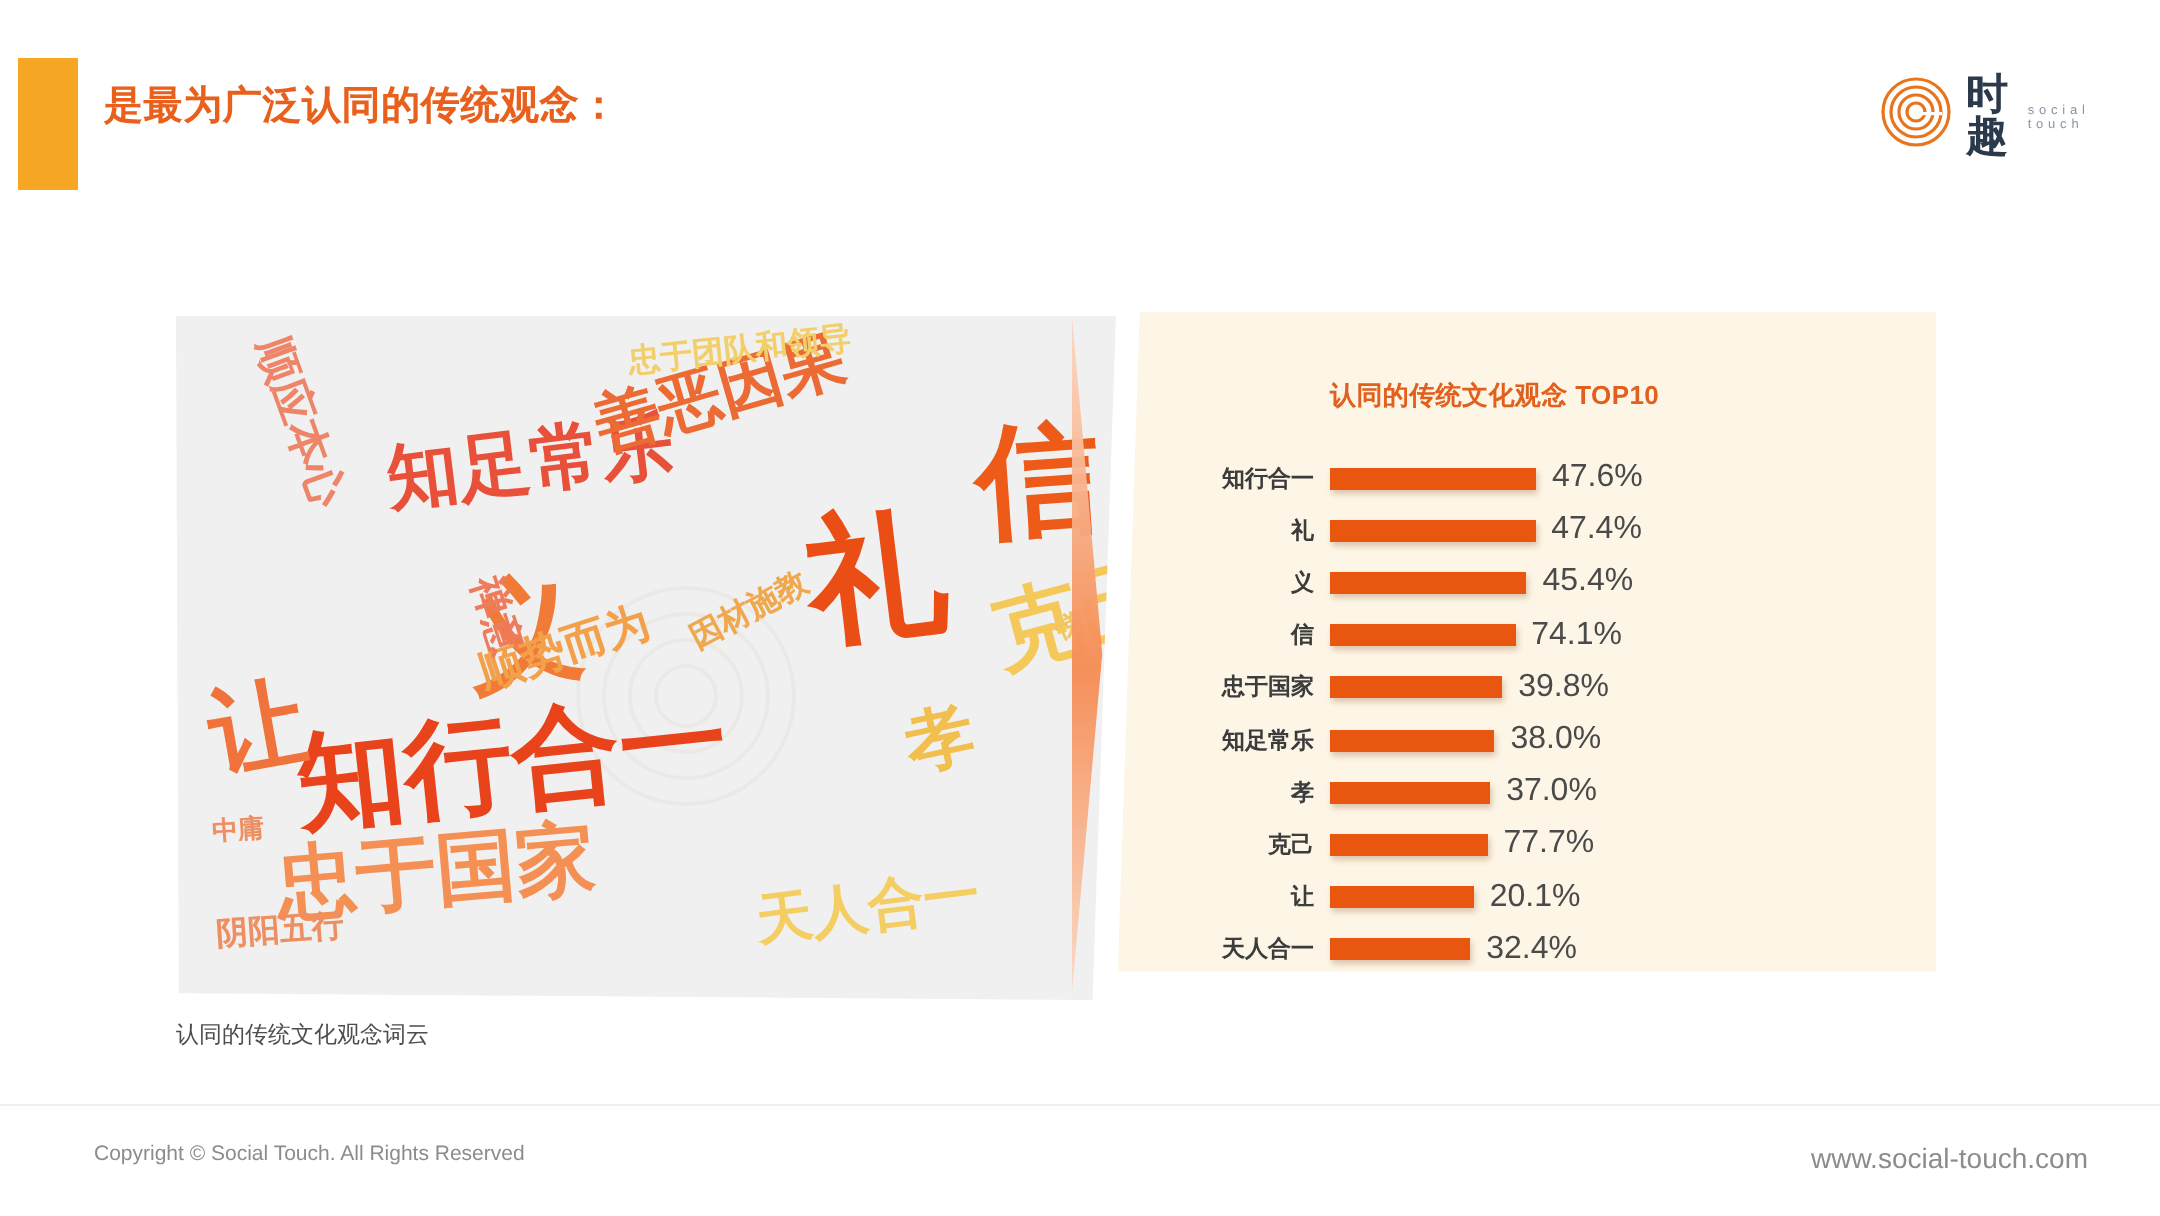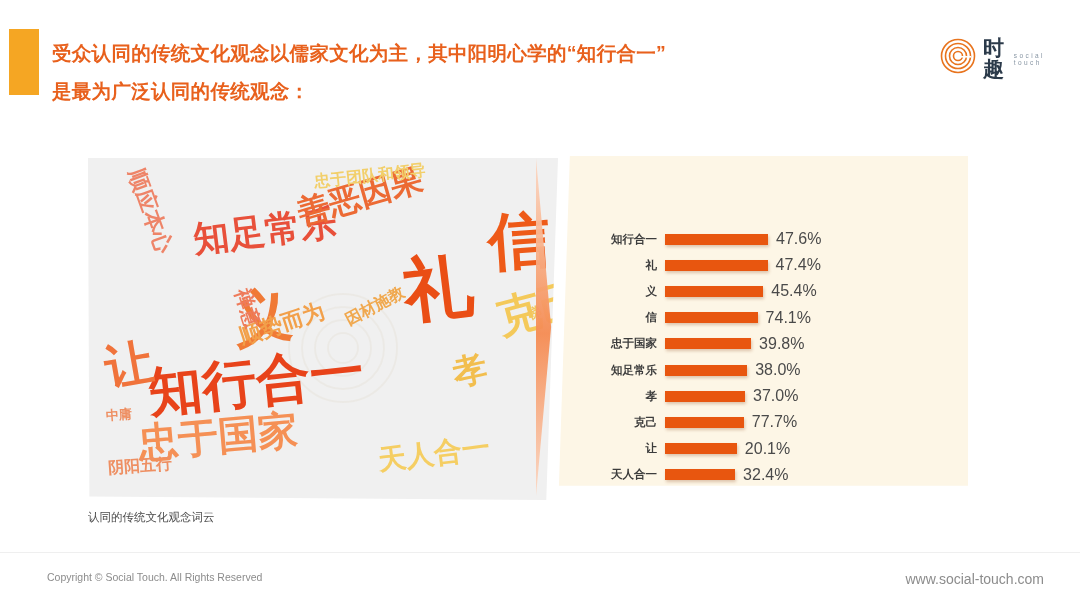--- a/index.html
+++ b/index.html
@@ -207,21 +207,20 @@
     color: #8C8C8C;
     white-space: nowrap;
   }
 </style>
 </head>
 <body>
 
 <div id="header-accent-bar"></div>
 
 <div id="page-title">
-  <span class="title-line">受众认同的传统文化观念以儒家文化为主，其中阳明心学的“知行合一”</span>
   <span class="title-line">是最为广泛认同的传统观念：</span>
 </div>
 
 <div id="brand-logo">
   <span id="logo-mark">
     <svg width="36" height="36" viewBox="0 0 36 36">
       <circle cx="18" cy="18" r="16.5" fill="none" stroke="#E8741E" stroke-width="1.6"></circle>
       <circle cx="18" cy="18" r="12.5" fill="none" stroke="#E8741E" stroke-width="1.6"></circle>
       <circle cx="18" cy="18" r="8.5" fill="none" stroke="#E8741E" stroke-width="1.6"></circle>
       <circle cx="18" cy="18" r="4.5" fill="none" stroke="#E8741E" stroke-width="1.6"></circle>
@@ -264,20 +263,21 @@
         <span class="wc" style="left: 255px; top: 140px; font-size: 16px; color: rgb(240, 168, 78); transform: rotate(-28deg);">因材施教</span>
         <span class="wc" style="left: 20px; top: 300px; font-size: 16px; color: rgb(238, 143, 98); transform: rotate(-4deg);">阴阳五行</span>
         <span class="wc" style="left: 18px; top: 250px; font-size: 13px; color: rgb(238, 143, 98); transform: rotate(-4deg);">中庸</span>
         <span class="wc" style="left: 440px; top: 148px; font-size: 13px; color: rgb(242, 198, 94); transform: rotate(-25deg);">悌</span>
       </div>
   </div>
 
   <div id="flow-arrow"></div>
 
   <div id="chart-panel">
+    <div id="chart-title">认同的传统文化观念 TOP10</div>
     <div id="chart-rows">
         <div class="chart-row">
           <div class="row-label">知行合一</div>
           <div class="row-bar" style="width: 103px; background: rgb(232, 86, 15);"></div>
           <div class="row-value">47.6%</div>
         </div>
         <div class="chart-row">
           <div class="row-label">礼</div>
           <div class="row-bar" style="width: 102.567px; background: rgb(232, 86, 15);"></div>
           <div class="row-value">47.4%</div>

